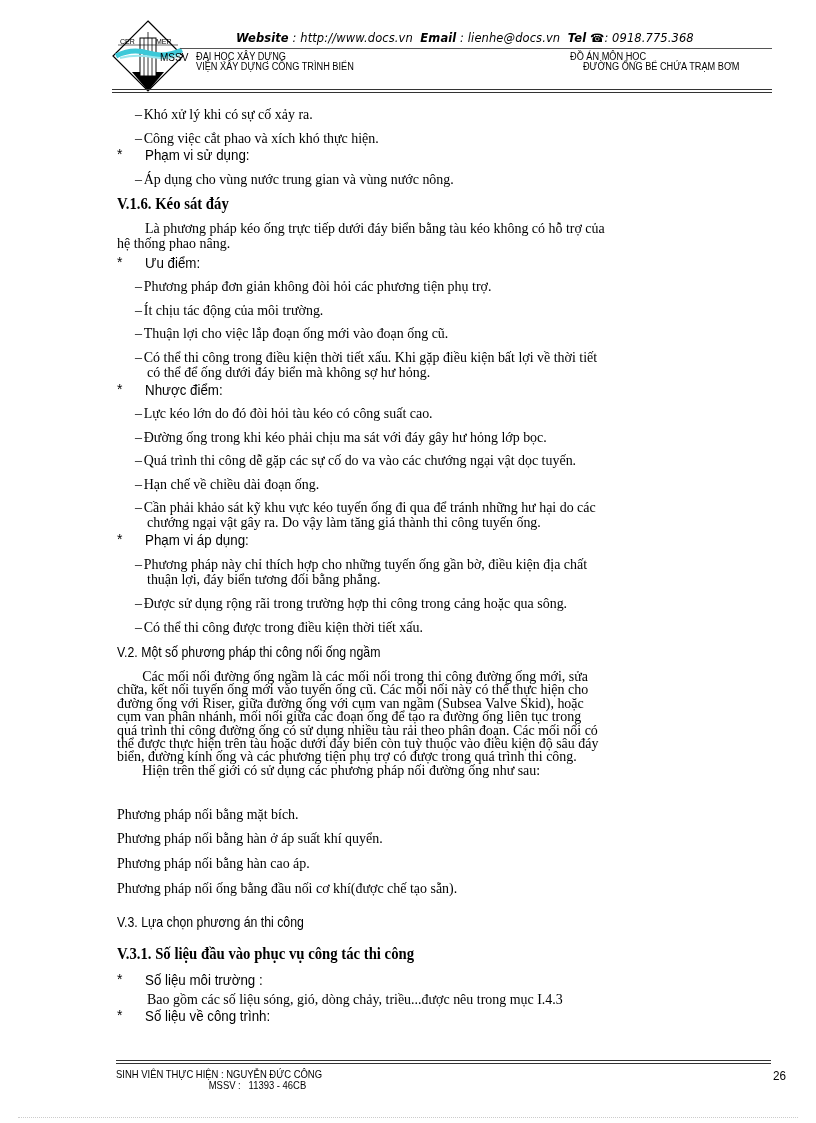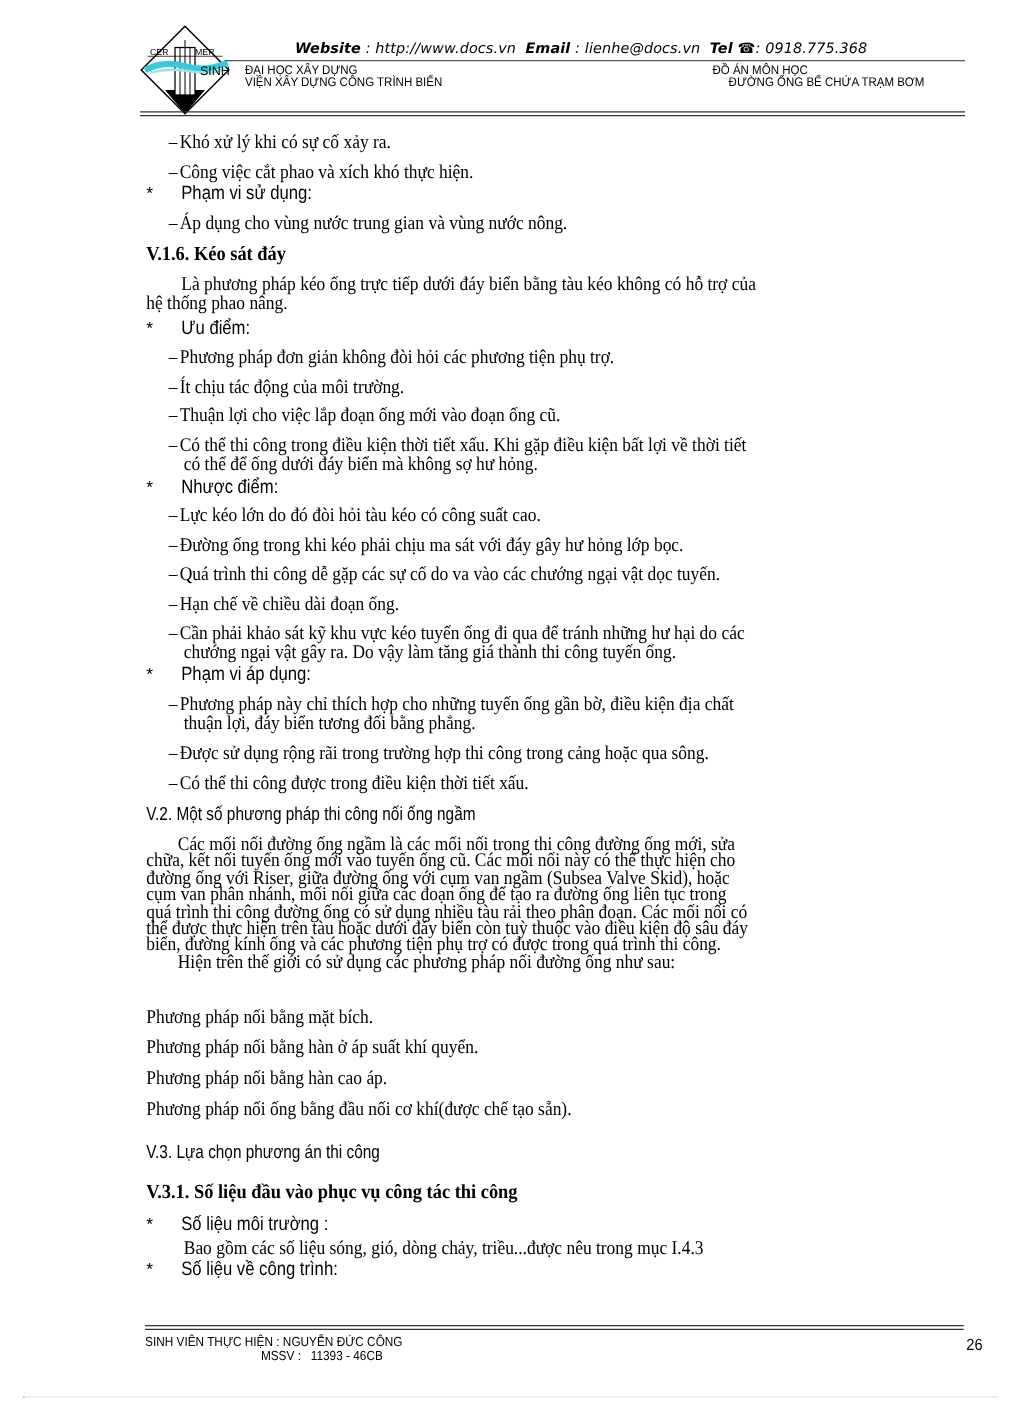--- a/index.html
+++ b/index.html
@@ -55,21 +55,21 @@
 
   <div class="hdr-web">
     <b>Website</b>
     <span>: http://www.docs.vn</span>
     &nbsp;<b>Email</b>
     <span>: lienhe@docs.vn</span>
     &nbsp;<b>Tel</b>
     <span>☎</span><span>: 0918.775.368</span>
   </div>
   <div class="hdr-line1"></div>
-  <div class="hdr-rong">SINH</div>
+  <div class="hdr-rong">MSSV</div>
   <div class="hdr-left">
     <div>ĐẠI HỌC XÂY DỰNG</div>
     <div>VIỆN XÂY DỰNG CÔNG TRÌNH BIỂN</div>
   </div>
   <div class="hdr-right">
     <div>ĐỒ ÁN MÔN HỌC</div>
     <div class="r2">ĐƯỜNG ỐNG BỂ CHỨA TRẠM BƠM</div>
   </div>
   <div class="hdr-dbl"></div>
 

